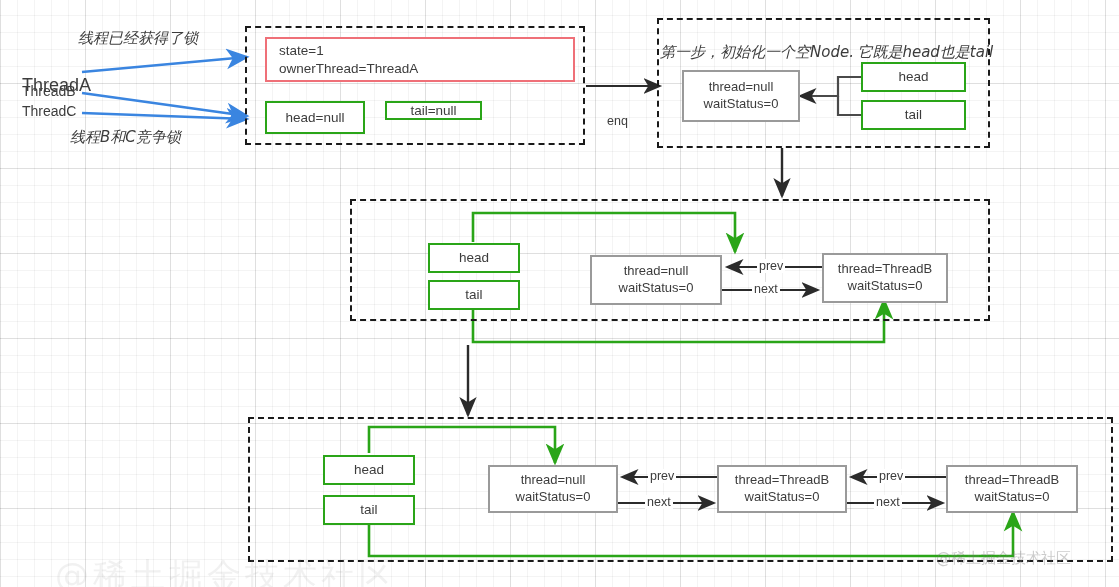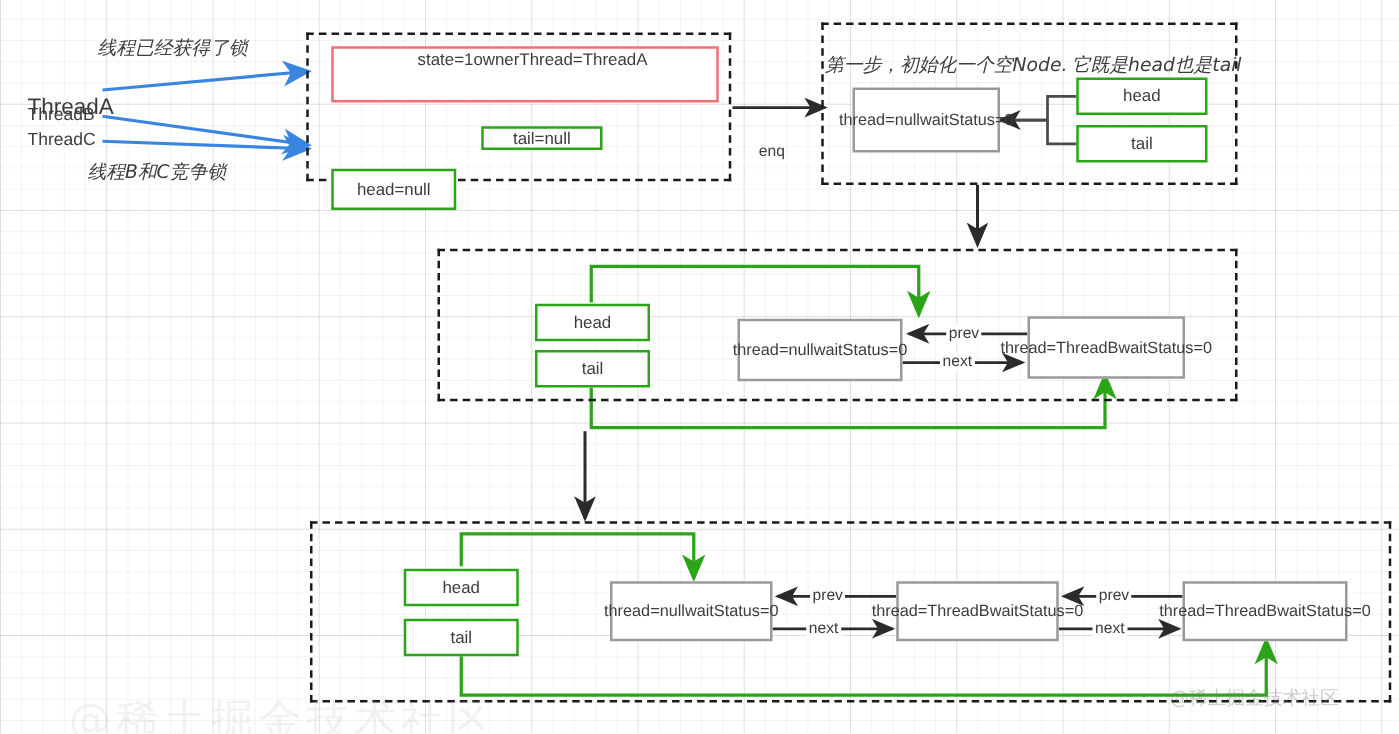--- a/index.html
+++ b/index.html
@@ -26,21 +26,21 @@
     position: absolute;
     left: 0; top: 0;
     width: 1119px;
     height: 587px;
     pointer-events: none;
   }
   .node {
     position: absolute;
     box-sizing: border-box;
     display: flex;
-    flex-direction: row;
+    flex-direction: column;
     align-items: center;
     justify-content: center;
     background: #ffffff;
     color: #3c3c3c;
     text-align: center;
     line-height: 1.28;
     white-space: nowrap;
   }
   .node .ln { display: block; }
   .grey-node {
@@ -201,21 +201,21 @@
 
   <div class="free-label" style="left:70px; top:128px; font-size:13px;"><span class="cn">线程B和C竞争锁</span></div>
 
   <div class="group-box" style="left:245px; top:26px; width:340px; height:119px; border-style:dashed;"></div>
 
   <div class="node red-node" style="left:265px; top:37px; width:310px; height:45px;">
     <span class="ln">state=1</span>
     <span class="ln">ownerThread=ThreadA</span>
   </div>
 
-  <div class="node green-node" style="left:265px; top:101px; width:100px; height:33px;margin-top:34px;">
+  <div class="node green-node" style="left:265px; top:101px; width:100px; height:33px;">
     <span class="ln">head=null</span>
   </div>
   <div class="node green-node" style="left:385px; top:101px; width:97px; height:19px;">
     <span class="ln">tail=null</span>
   </div>
 
   <div class="edge-label" style="left:607px; top:78px;margin-top:36px;"><span>enq</span></div>
 
   <div class="group-box" style="left:657px; top:18px; width:333px; height:130px;"></div>
 

